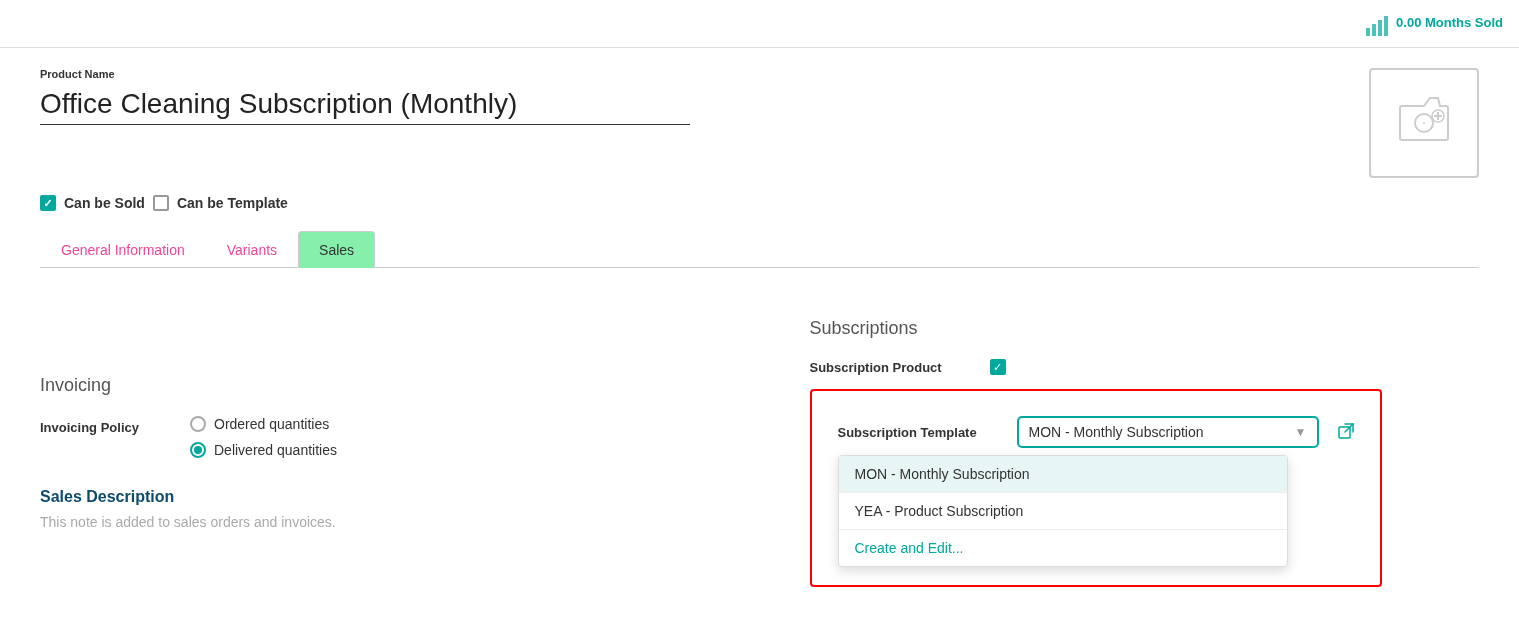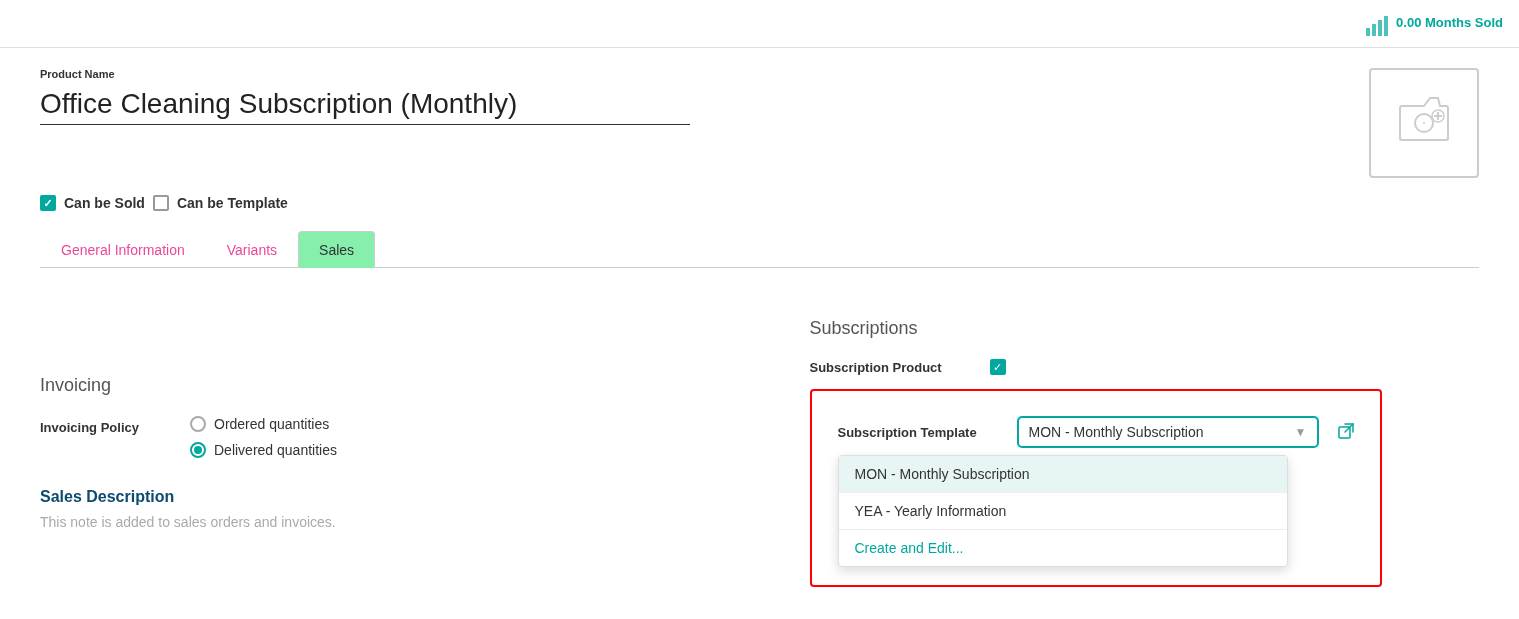--- a/index.html
+++ b/index.html
@@ -451,19 +451,19 @@
             <path d="M7 1 H15 V9" stroke="#00a89d" stroke-width="1.5" fill="none" stroke-linecap="round"></path>
             <path d="M15 1 L7 9" stroke="#00a89d" stroke-width="1.5" stroke-linecap="round"></path>
           </svg>
         </span>
       </div>
 
       
       <div class="dropdown-menu" style="position: relative; top: 8px; left: 0; width: 450px; margin-left: 0;">
         <div class="dropdown-item highlighted">MON - Monthly Subscription</div>
         <hr class="dropdown-divider">
-        <div class="dropdown-item">YEA - Yearly Information</div>
+        <div class="dropdown-item">YEA - Product Subscription</div>
         <hr class="dropdown-divider">
         <div class="dropdown-item create-edit">Create and Edit...</div>
       </div>
     </div>
   </div>
 </div>
 
 </body></html>

